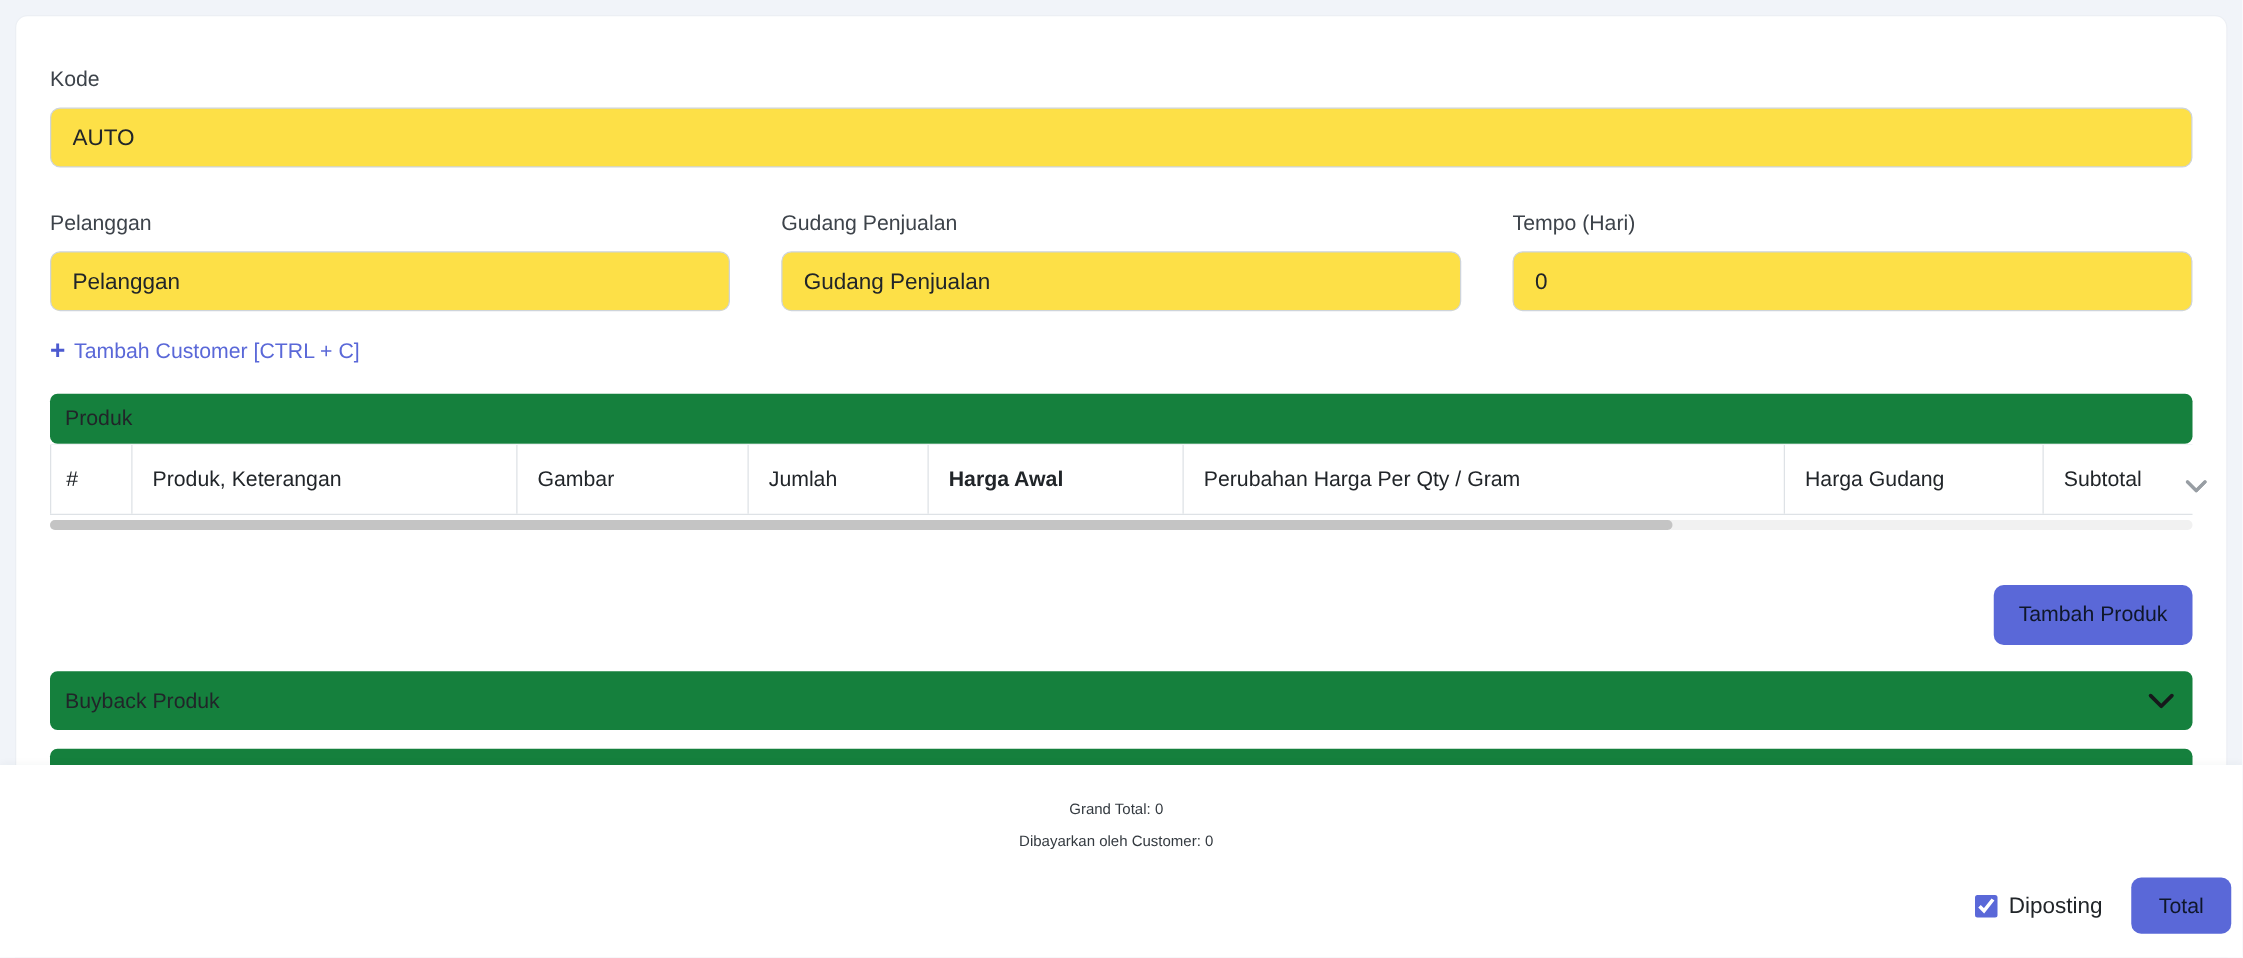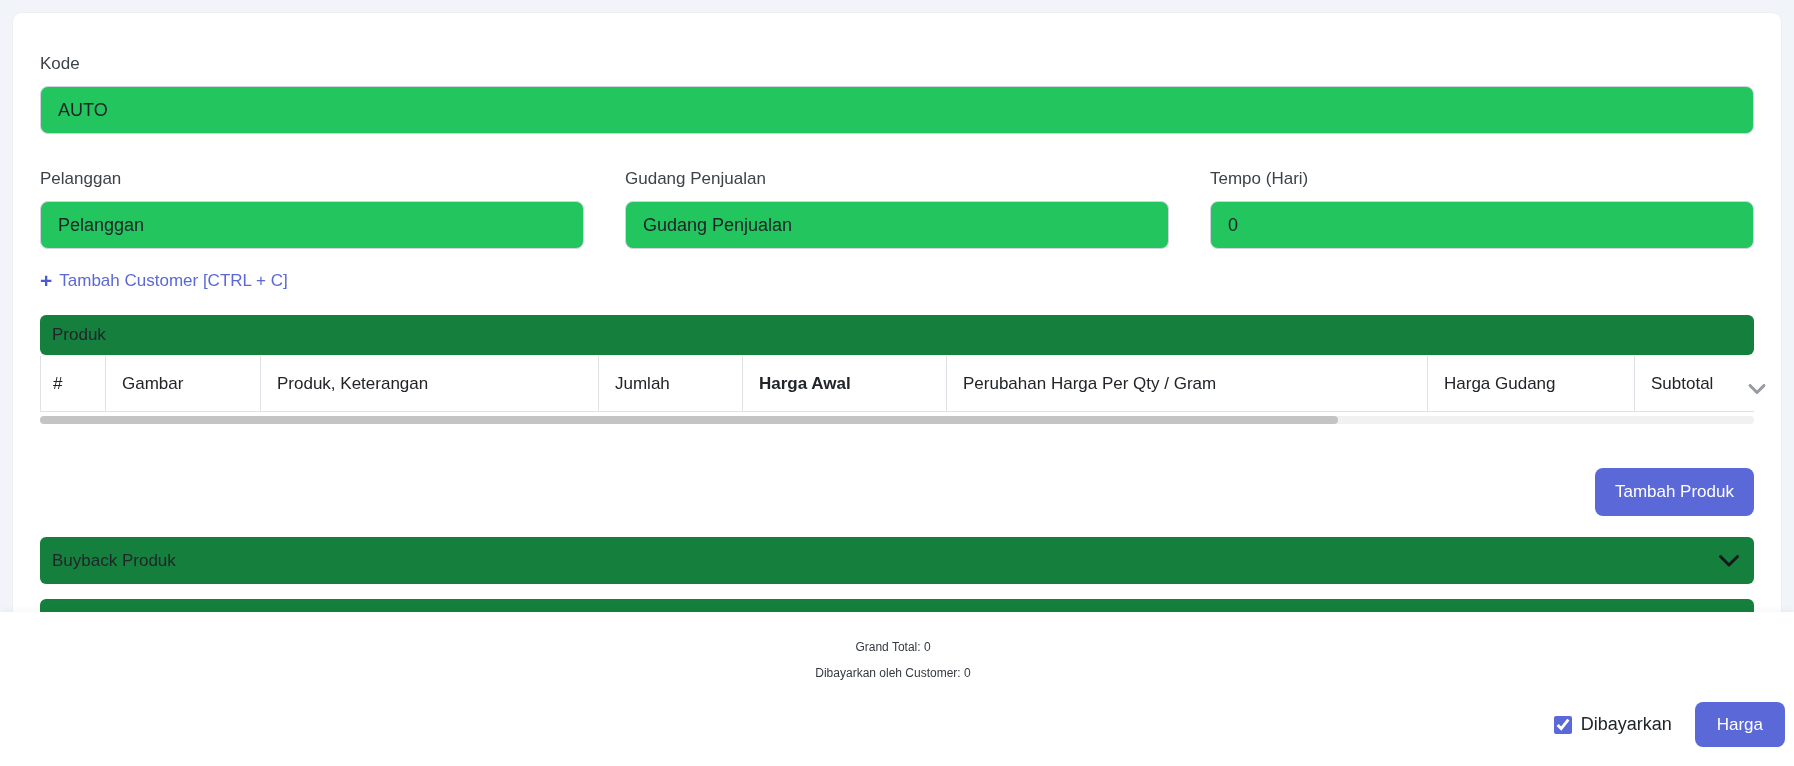--- a/index.html
+++ b/index.html
@@ -27,21 +27,21 @@
     display: block;
     font-size: 17px; line-height: 22px;
     color: #3d434a;
     margin-bottom: 11px;
   }
   .input-wrap { position: relative; }
   .text-input, .select-box {
     width: 100%; height: 48px;
     border: 1px solid #ced4da;
     border-radius: 8px;
-    background: #22c55e;
+    background: #fde047;
     font-family: "Liberation Sans", "DejaVu Sans", sans-serif;
     font-size: 18px; color: #212529;
     padding: 0 40px 0 17px;
     outline: none;
     display: block;
   }
   .select-box { display: flex; align-items: center; cursor: pointer; user-select: none; }
   .select-box .select-value { flex: 1; overflow: hidden; white-space: nowrap; }
   .field-icon {
     position: absolute; right: 15px; top: 50%;
@@ -103,21 +103,21 @@
   }
   .hscroll-thumb {
     position: absolute; left: 0; top: 0;
     width: 1298px; height: 8px;
     background: #c4c4c4; border-radius: 4px;
     cursor: pointer;
   }
 
   .btn { 
     border: none; border-radius: 8px;
-    background: #5a68d8; color: #ffffff;
+    background: #5a68d8; color: #0f172a;
     font-family: "Liberation Sans", "DejaVu Sans", sans-serif;
     font-size: 17px;
     cursor: pointer;
     display: inline-flex; align-items: center; justify-content: center;
   }
   .btn-row { margin-top: 44px; display: flex; justify-content: flex-end; }
   .btn-tambah-produk { height: 48px; padding: 0 20px; }
 
   .buyback { margin-top: 21px; height: 47px; justify-content: space-between; cursor: pointer; }
   .sliver { margin-top: 15px; height: 40px; border-radius: 6px 6px 0 0; }
@@ -198,22 +198,22 @@
       <span class="link-text">Tambah Customer [CTRL + C]</span>
     </div>
 
     <div class="panel">
       <div class="panel-header">
         <span>Produk</span>
       </div>
       <div class="table-scroll">
         <div class="thead-row">
           <div class="th-cell c0">#</div>
+          <div class="th-cell c2">Produk, Keterangan</div>
           <div class="th-cell c1">Gambar</div>
-          <div class="th-cell c2">Produk, Keterangan</div>
           <div class="th-cell c3">Jumlah</div>
           <div class="th-cell c4">Harga Awal</div>
           <div class="th-cell c5">Perubahan Harga Per Qty / Gram</div>
           <div class="th-cell c6">Harga Gudang</div>
           <div class="th-cell c7">Subtotal</div>
         </div>
       </div>
       <div class="hscrollbar">
         <div class="hscroll-thumb"></div>
       </div>
@@ -243,16 +243,16 @@
       <span>Grand Total:</span>
       <span>0</span>
     </div>
     <div class="total-line">
       <span>Dibayarkan oleh Customer:</span>
       <span>0</span>
     </div>
   </div>
   <div class="footer-actions">
     <input type="checkbox" class="diposting-checkbox" checked="checked" style="">
-    <span class="diposting-label">Dibayarkan</span>
-    <button class="btn btn-simpan">Harga</button>
+    <span class="diposting-label">Diposting</span>
+    <button class="btn btn-simpan">Total</button>
   </div>
 </div>
 
 </body></html>

